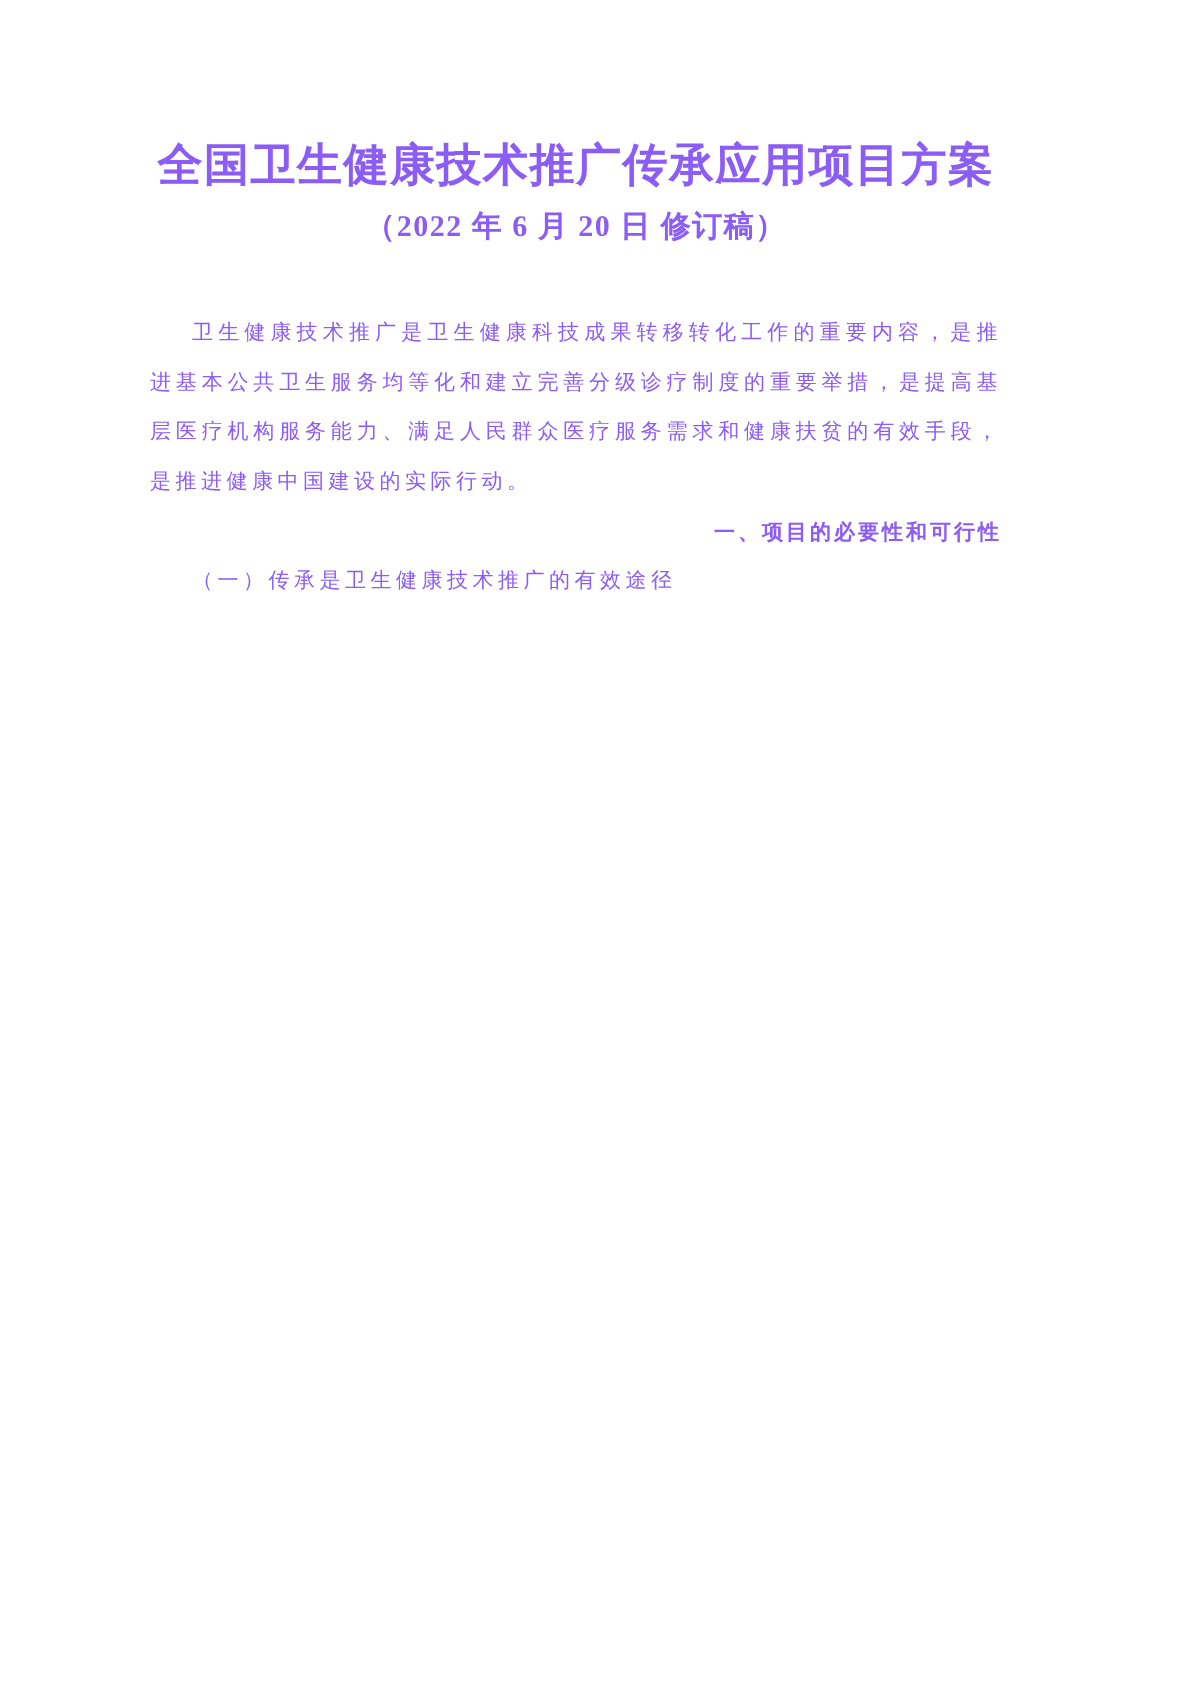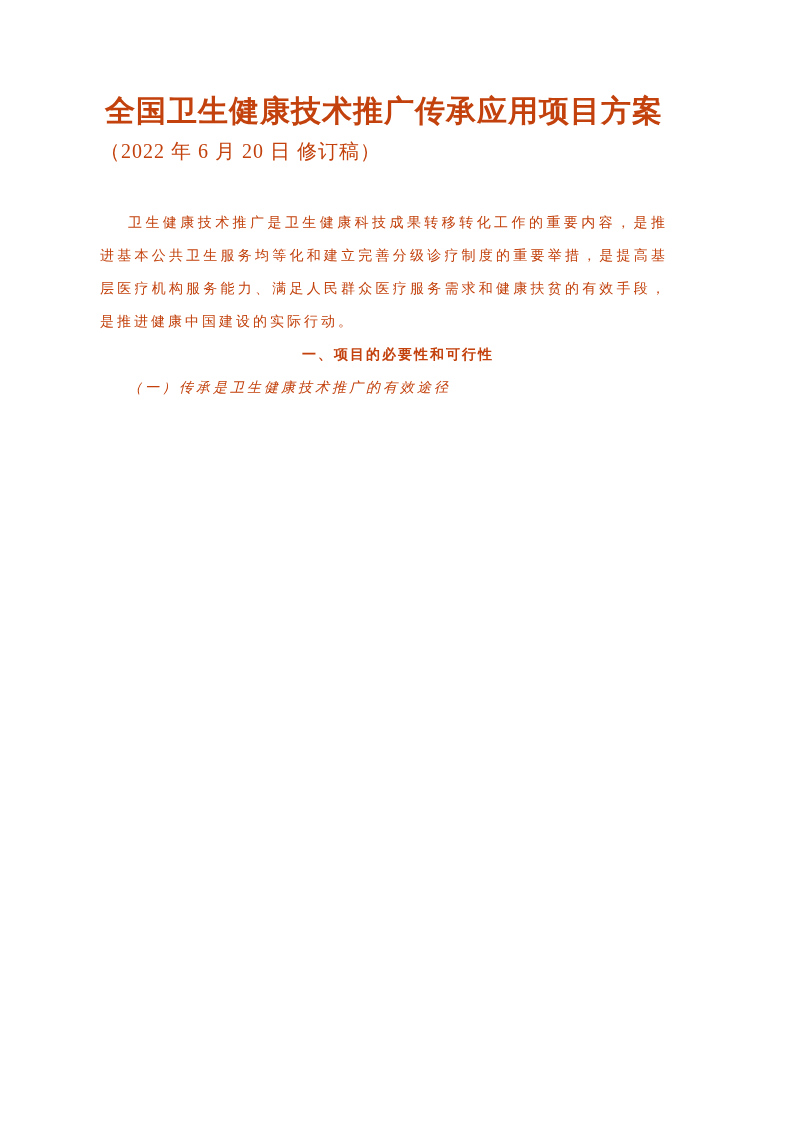--- a/index.html
+++ b/index.html
@@ -5,63 +5,64 @@
   html, body {
     margin: 0;
     padding: 0;
     background: #ffffff;
   }
   .page {
     position: relative;
     width: 794px;
     height: 1123px;
     background: #ffffff;
-    color: #c2410c;
+    color: #8b5cf6;
     overflow: hidden;
     font-family: "Liberation Serif", "DejaVu Serif", serif;
     box-sizing: border-box;
     padding: 91px 126px 0 100px;
   }
   .doc-title {
     margin: 0;
     font-size: 30px;
     font-weight: bold;
     line-height: 40px;
     text-align: center;
     letter-spacing: 1px;
     font-family: "Liberation Serif", "DejaVu Serif", serif;
   }
   .doc-subtitle {
     margin: 5px 0 0 0;
     font-size: 20px;
     line-height: 30px;
+    text-align: center;
     letter-spacing: 1px;
+    font-weight: bold;
   }
   .doc-body {
     margin-top: 40px;
   }
   .doc-body p {
     margin: 0;
     font-size: 14px;
     line-height: 33px;
     letter-spacing: 3px;
     text-align: justify;
     text-indent: 2em;
   }
   .doc-body p.heading1 {
     font-family: "Liberation Sans", "DejaVu Sans", sans-serif;
     font-weight: bold;
     letter-spacing: 2px;
-    text-align: center;
+    text-align: right;
   }
   .doc-body p.heading2 {
     font-family: "Liberation Serif", "DejaVu Serif", serif;
     letter-spacing: 3px;
     text-align: left;
-    font-style: italic;
   }
 </style>
 </head>
 <body>
 
 <div class="page">
   <h1 class="doc-title">全国卫生健康技术推广传承应用项目方案</h1>
   <div class="doc-subtitle">（2022 年 6 月 20 日  修订稿）</div>
   <div class="doc-body" id="doc-body">
       <p class="body">卫生健康技术推广是卫生健康科技成果转移转化工作的重要内容，是推进基本公共卫生服务均等化和建立完善分级诊疗制度的重要举措，是提高基层医疗机构服务能力、满足人民群众医疗服务需求和健康扶贫的有效手段，是推进健康中国建设的实际行动。</p>

